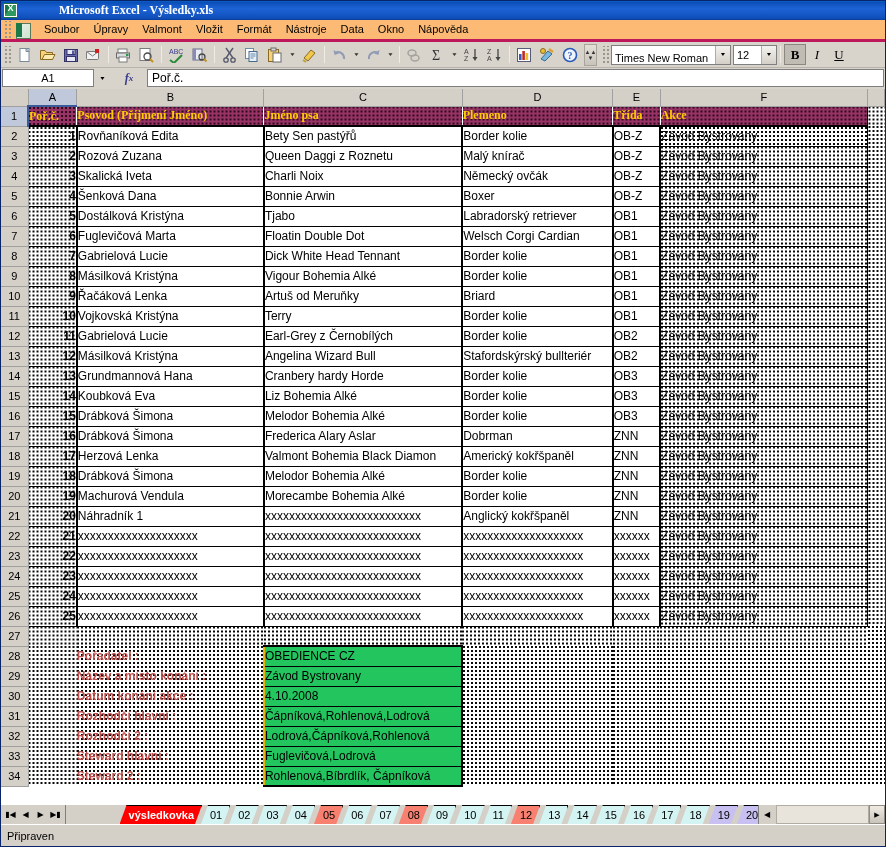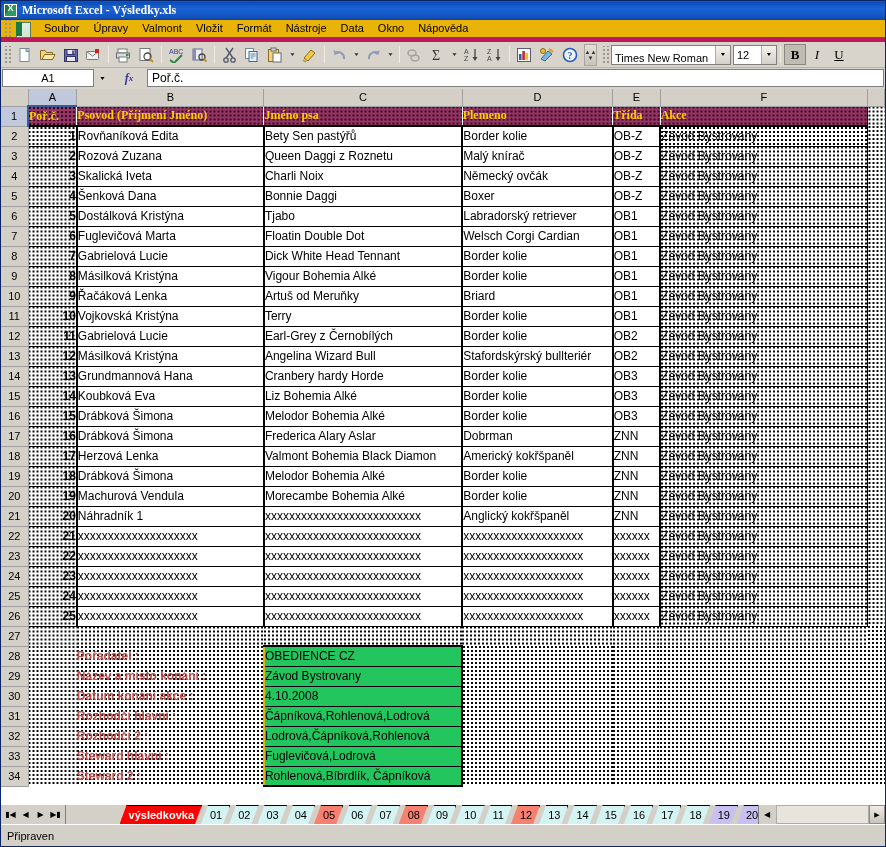--- a/index.html
+++ b/index.html
@@ -44,28 +44,29 @@
     content: "X";
     position: absolute; left: 0; top: -1px; width: 100%;
     text-align: center;
     font: bold 9px "Liberation Sans", sans-serif;
     color: #fff;
   }
   .titlebar .tb-title {
     font: bold 12px "Liberation Serif", serif;
     letter-spacing: 0px;
     white-space: nowrap;
+    margin-left: 37px;
   }
 
   
   .menubar {
     height: 22px; flex: 0 0 22px;
-    background: #eab308;
+    background: #fdba74;
     display: flex; align-items: center;
-    border-bottom: 5px solid #be185d;
+    border-bottom: 3px solid #be185d;
   }
   .gripdots {
     width: 8px; height: 18px; margin: 0 2px;
     background-image:
       radial-gradient(circle at 2px 2px, #9a968e 0.9px, transparent 1px);
     background-size: 4px 4px;
     background-position: 1px 2px;
     flex: 0 0 8px;
   }
   .menu-xl-icon {
@@ -667,21 +668,21 @@
             <td class="cell thickleft">Charli Noix</td>
             <td class="cell thickleft">Německý ovčák</td>
             <td class="cell thickleft">OB-Z</td>
             <td class="cell thickleft dotfill">Závod Bystrovany</td>
             <td class="dotfill"></td>
           </tr>
           <tr>
             <td class="rowhdr">5</td>
             <td class="cell numcell dotfill">4</td>
             <td class="cell">Šenková Dana</td>
-            <td class="cell thickleft">Bonnie Daggi</td>
+            <td class="cell thickleft">Bonnie Arwin</td>
             <td class="cell thickleft">Boxer</td>
             <td class="cell thickleft">OB-Z</td>
             <td class="cell thickleft dotfill">Závod Bystrovany</td>
             <td class="dotfill"></td>
           </tr>
           <tr>
             <td class="rowhdr">6</td>
             <td class="cell numcell dotfill">5</td>
             <td class="cell">Dostálková Kristýna</td>
             <td class="cell thickleft">Tjabo</td>

